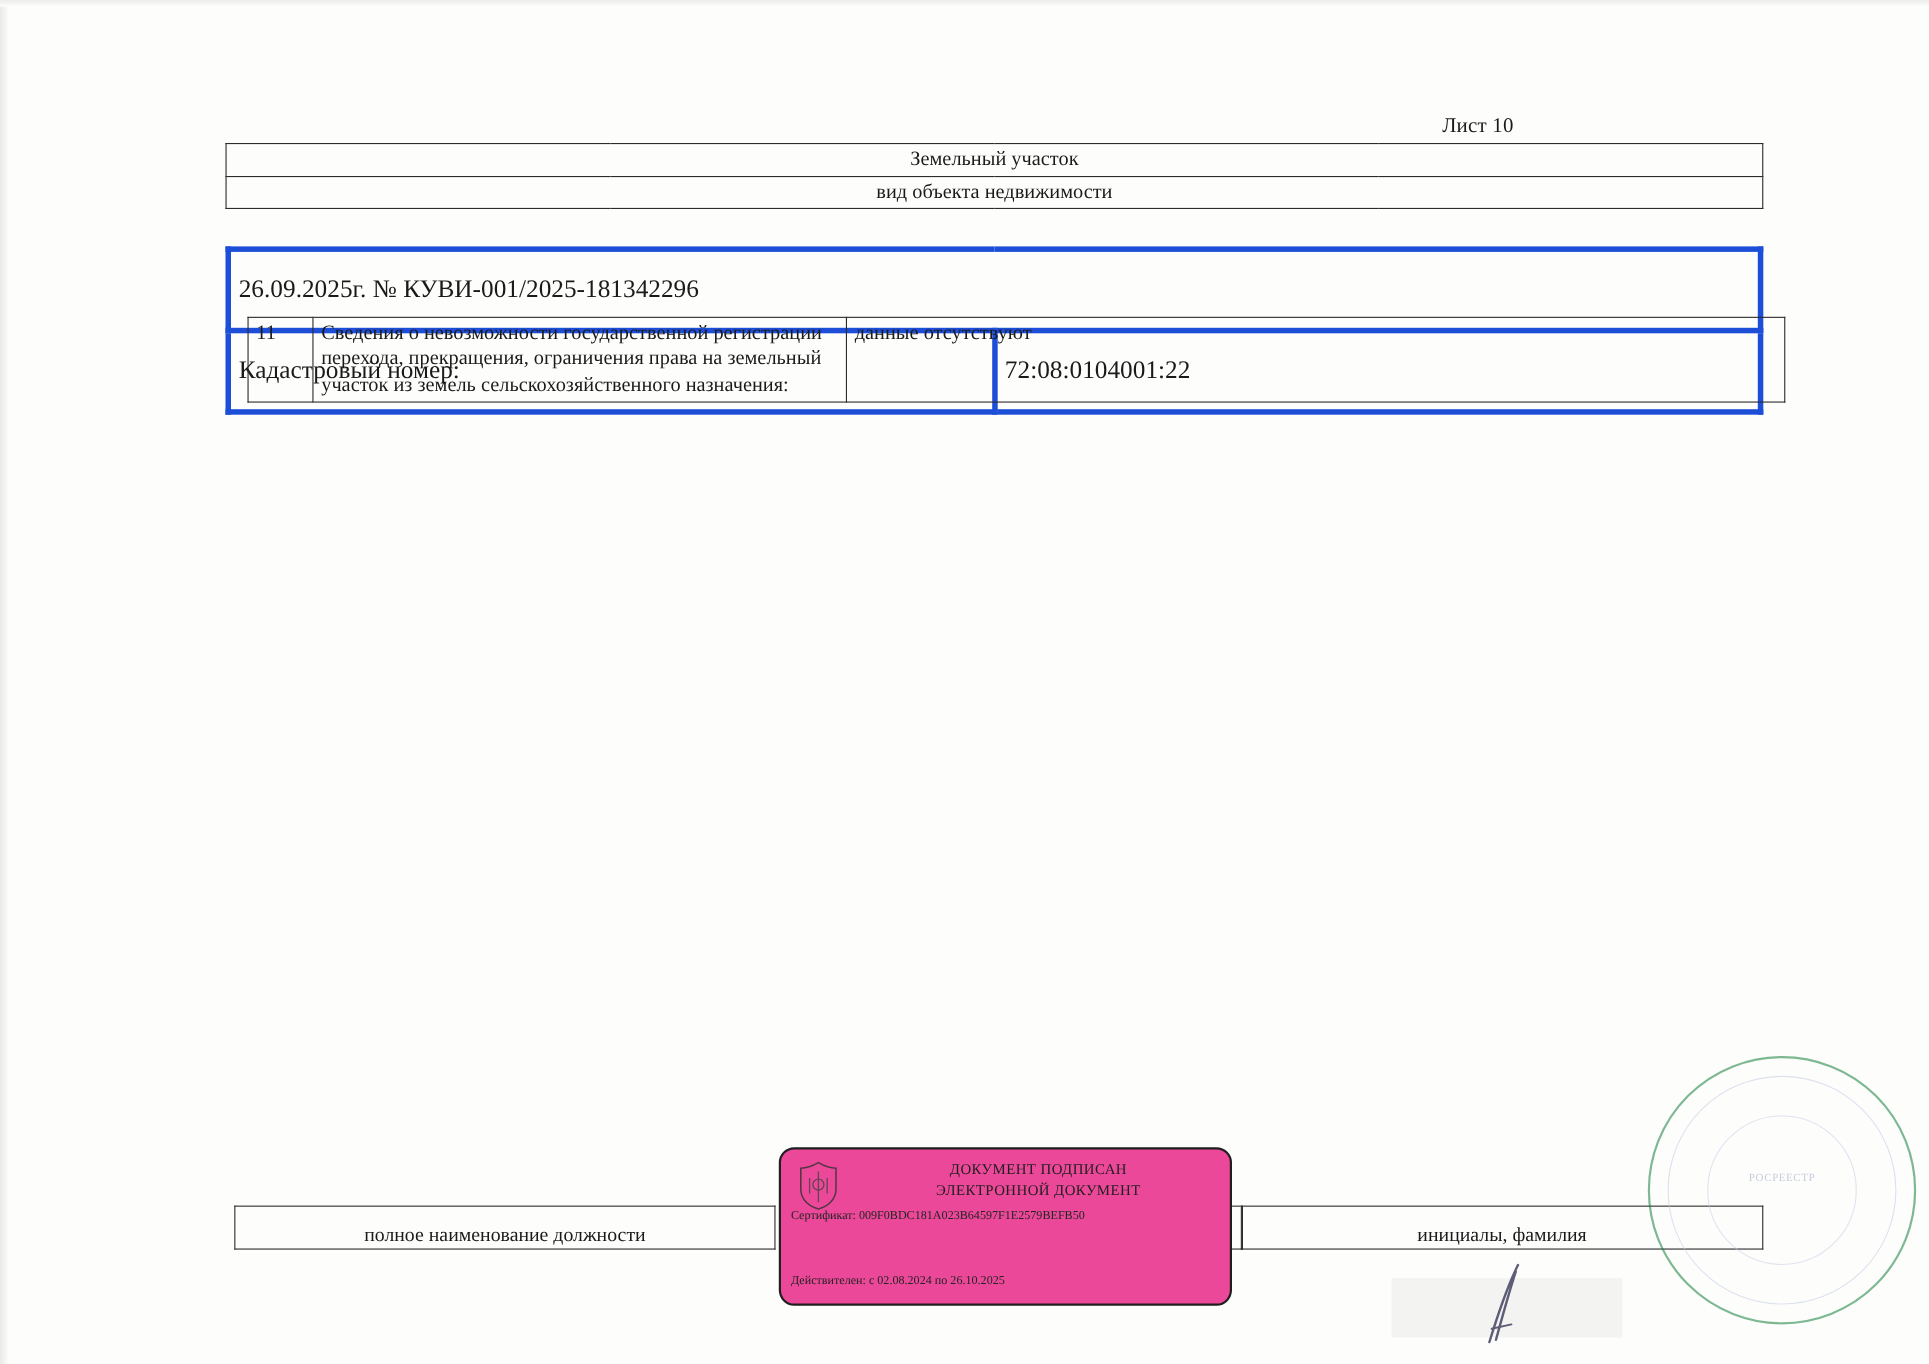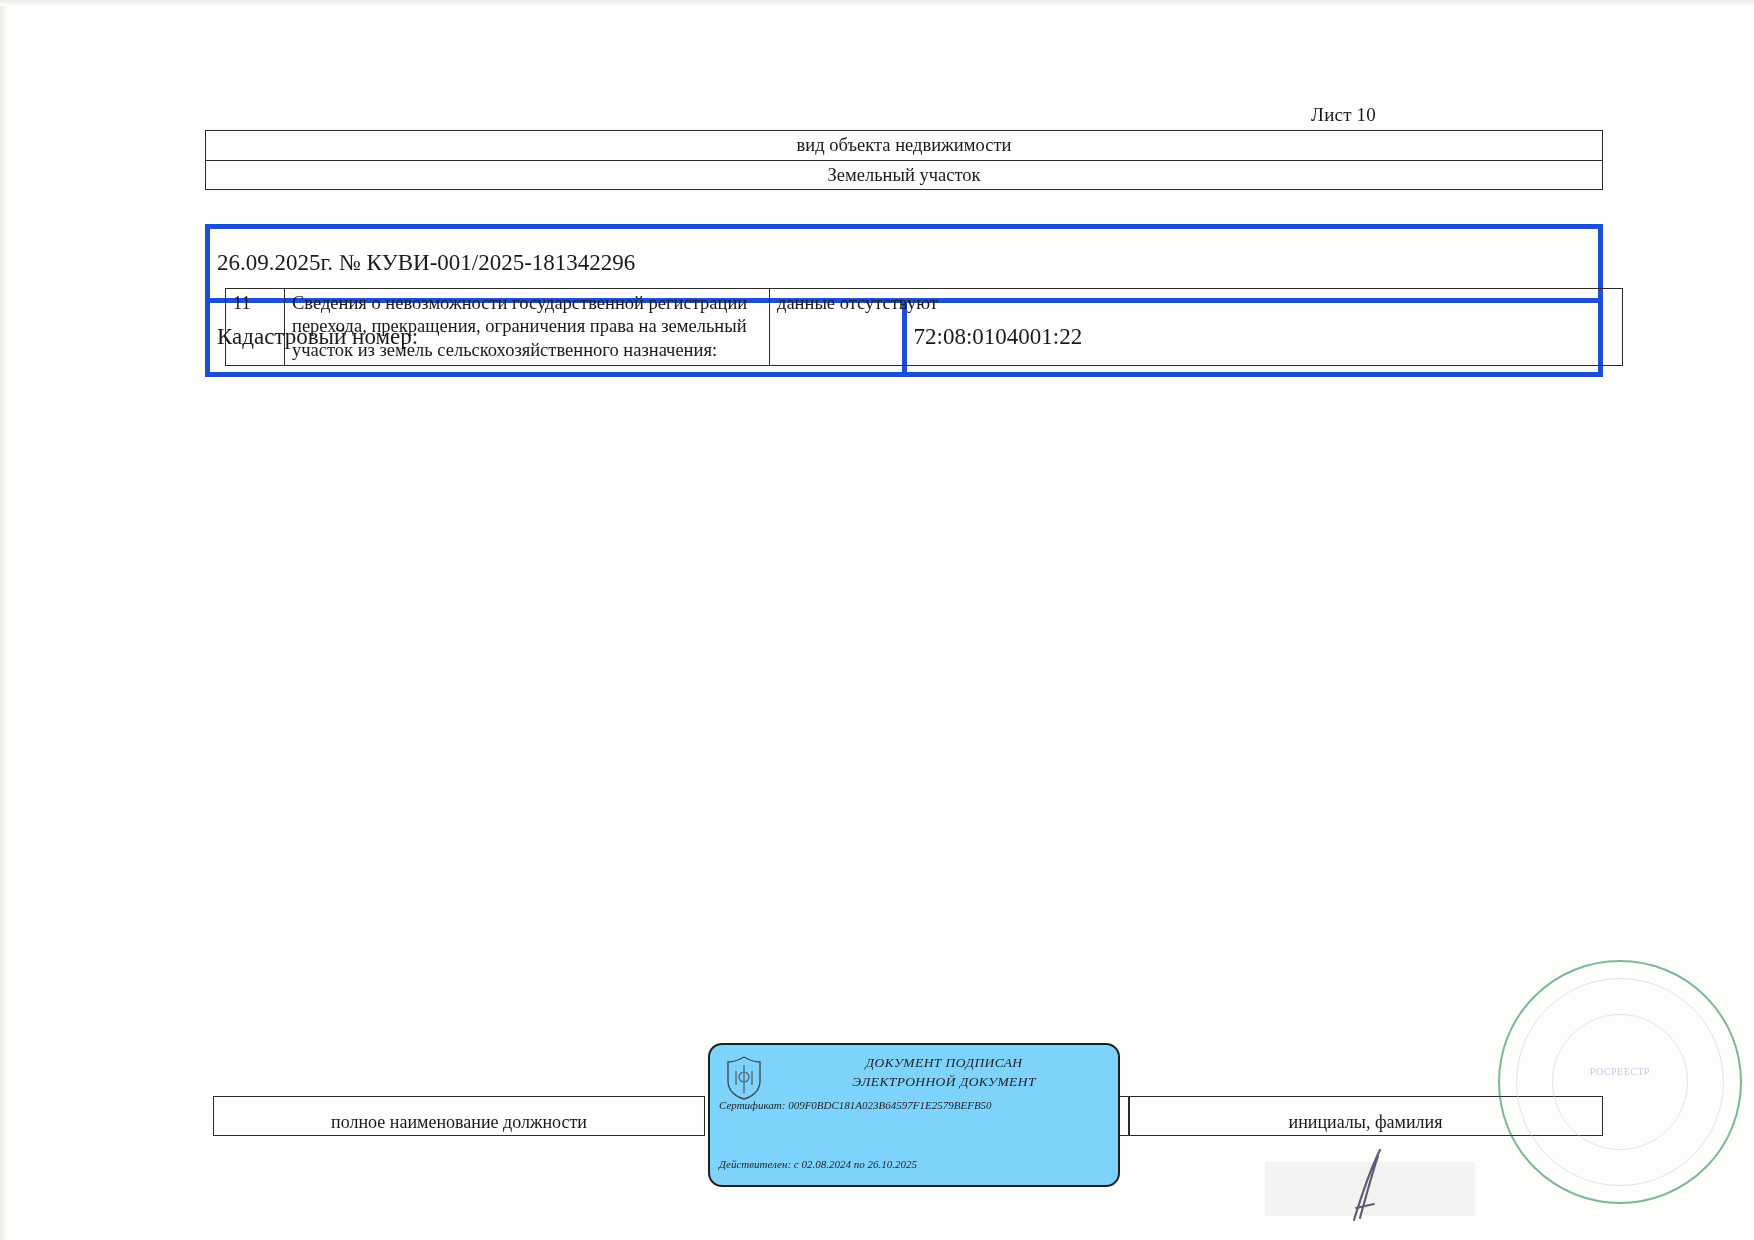--- a/index.html
+++ b/index.html
@@ -120,23 +120,22 @@
   }
 
   .stamp {
     position: absolute;
     left: 708px;
     top: 1043px;
     width: 408px;
     height: 140px;
     border: 2.5px solid #1f1f1f;
     border-radius: 14px;
-    background: #7dd3fc;
+    background: #ec4899;
     z-index: 5;
-    font-style: italic;
   }
   .stamp-inner {
     position: relative;
     width: 100%;
     height: 100%;
   }
   .stamp-emblem {
     position: absolute;
     left: 14px;
     top: 10px;
@@ -227,24 +226,24 @@
 
 <div class="page">
   <div class="scan-edge-left"></div>
   <div class="scan-edge-top"></div>
 
   <div class="sheet-no">Лист 10</div>
 
   <table class="doc-table">
     <tbody>
       <tr>
+        <td class="c-center t-title" colspan="4">Земельный участок</td>
+      </tr>
+      <tr>
         <td class="c-center t-sub" colspan="4">вид объекта недвижимости</td>
-      </tr>
-      <tr>
-        <td class="c-center t-title" colspan="4">Земельный участок</td>
       </tr>
       <tr class="row-gap">
         <td colspan="4"></td>
       </tr>
     </tbody>
   </table>
 
   <table class="sec-table">
     <tbody>
       <tr>

